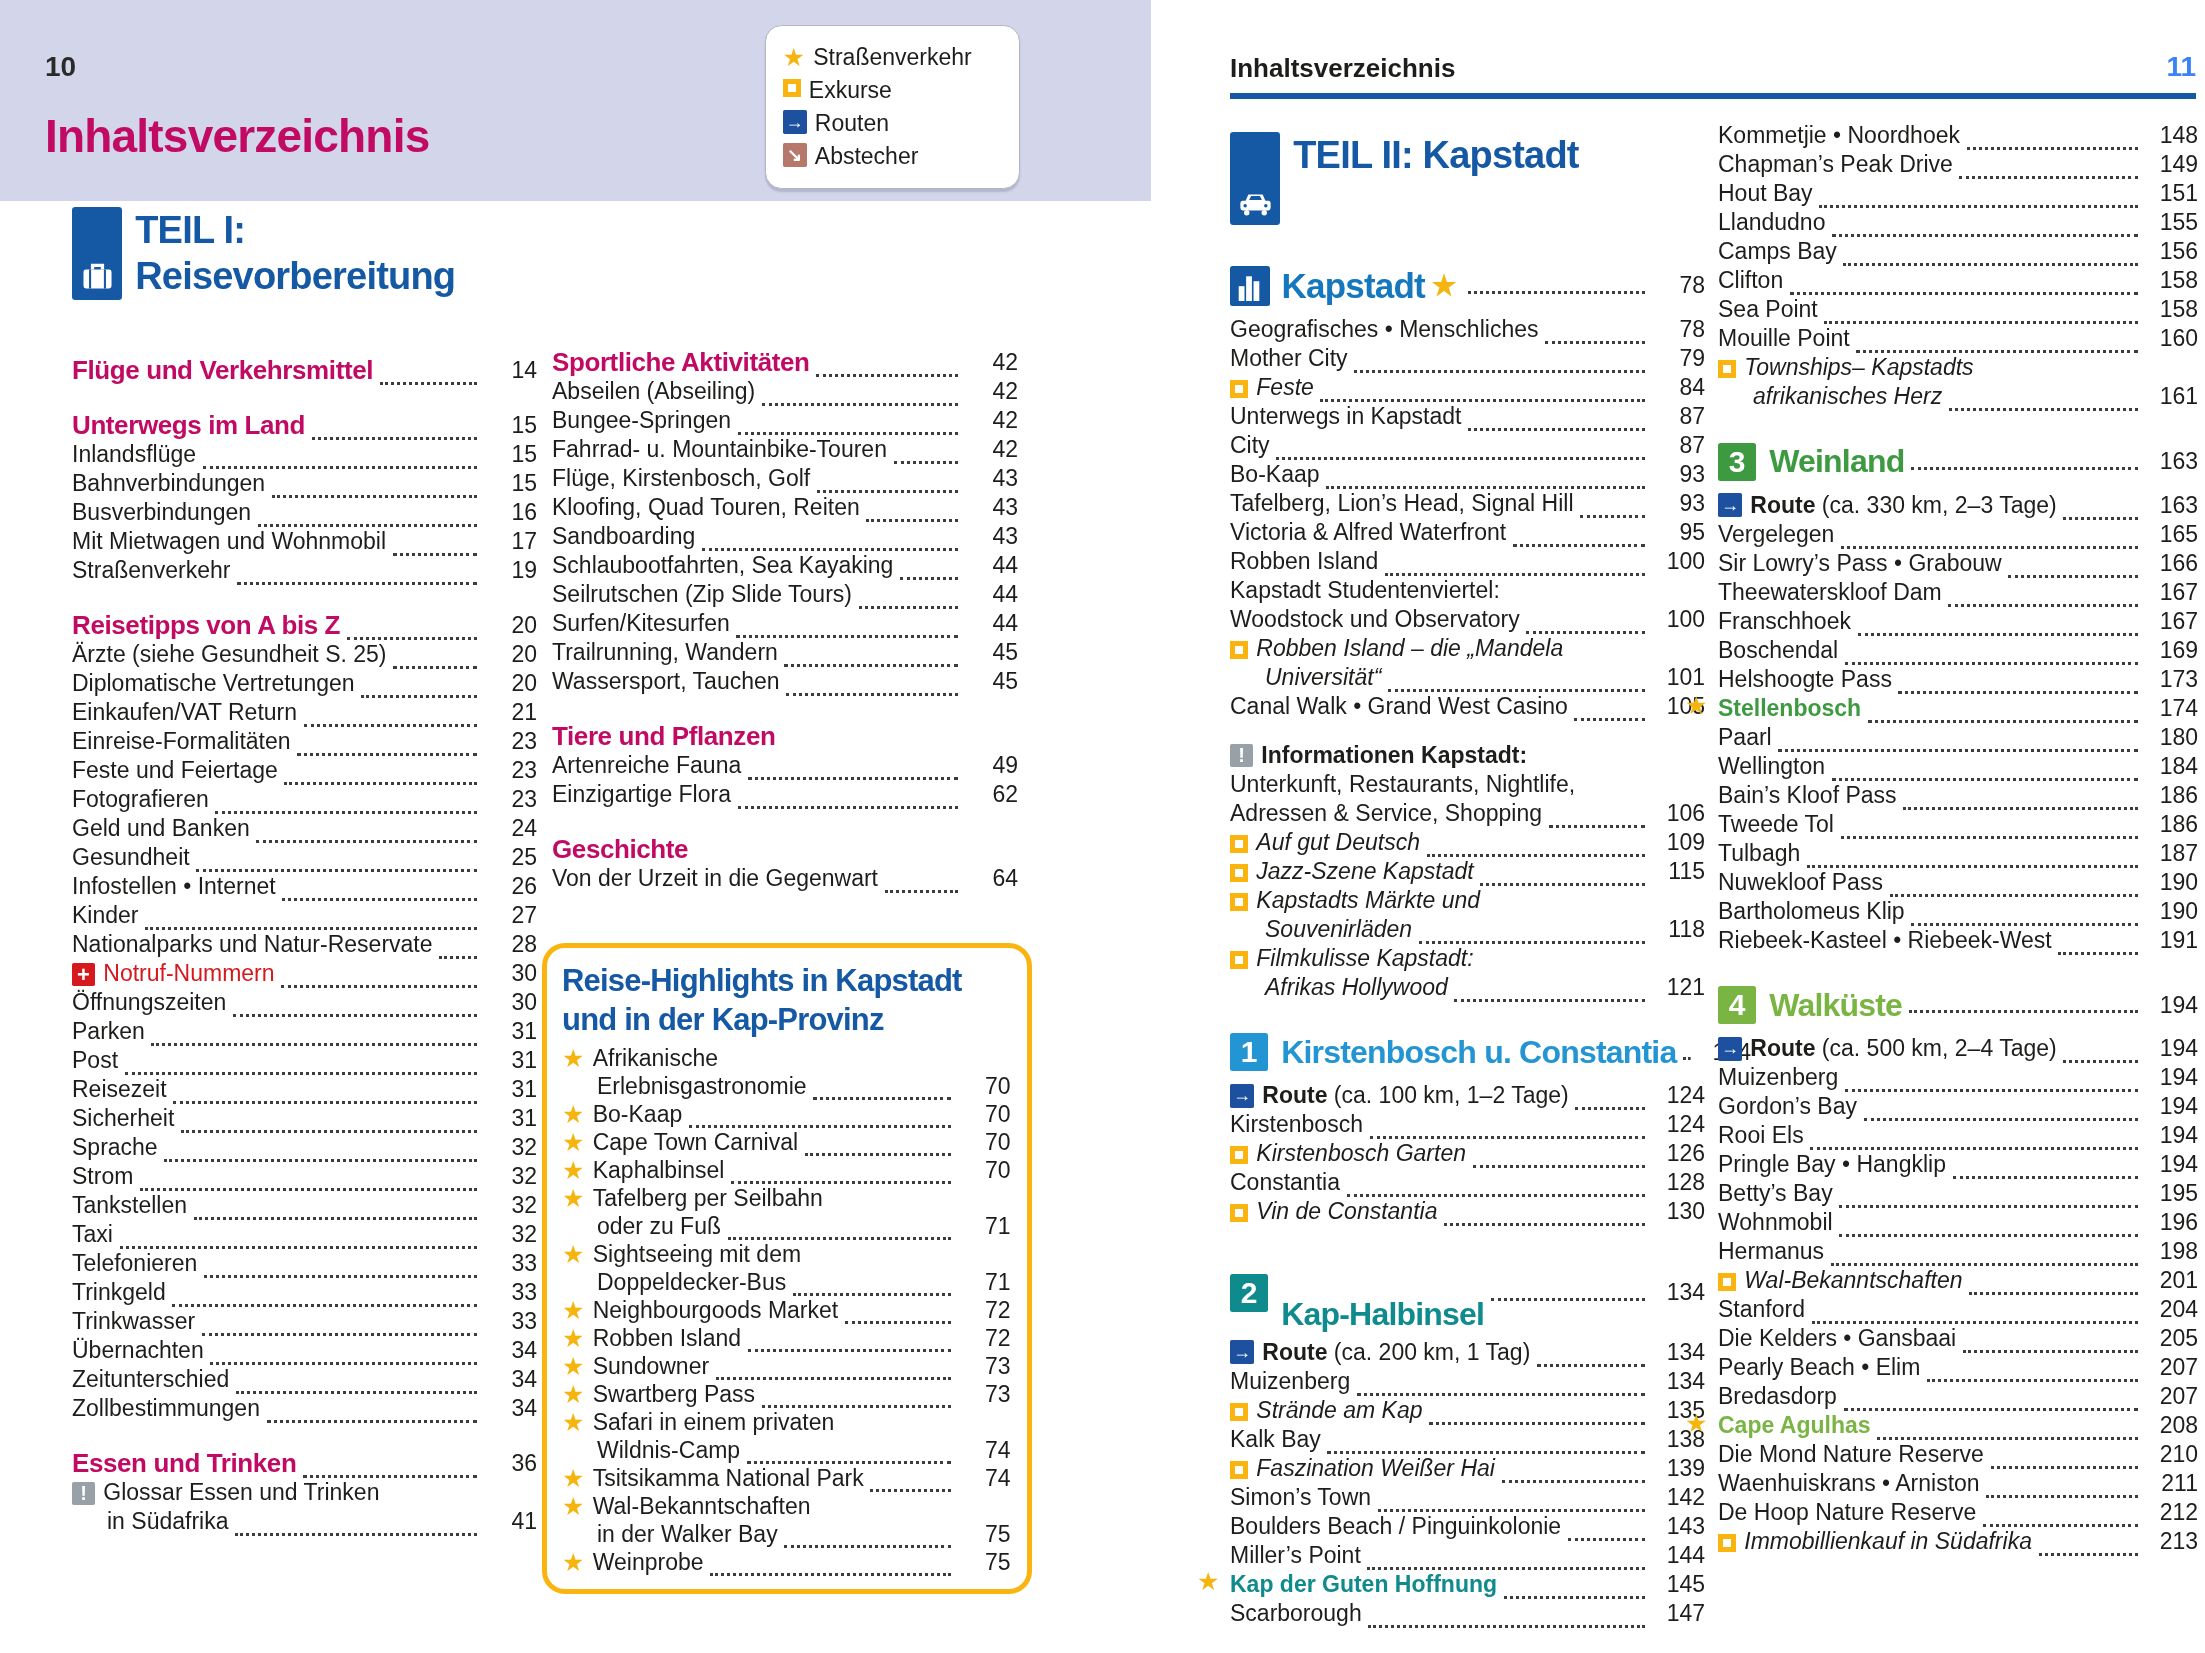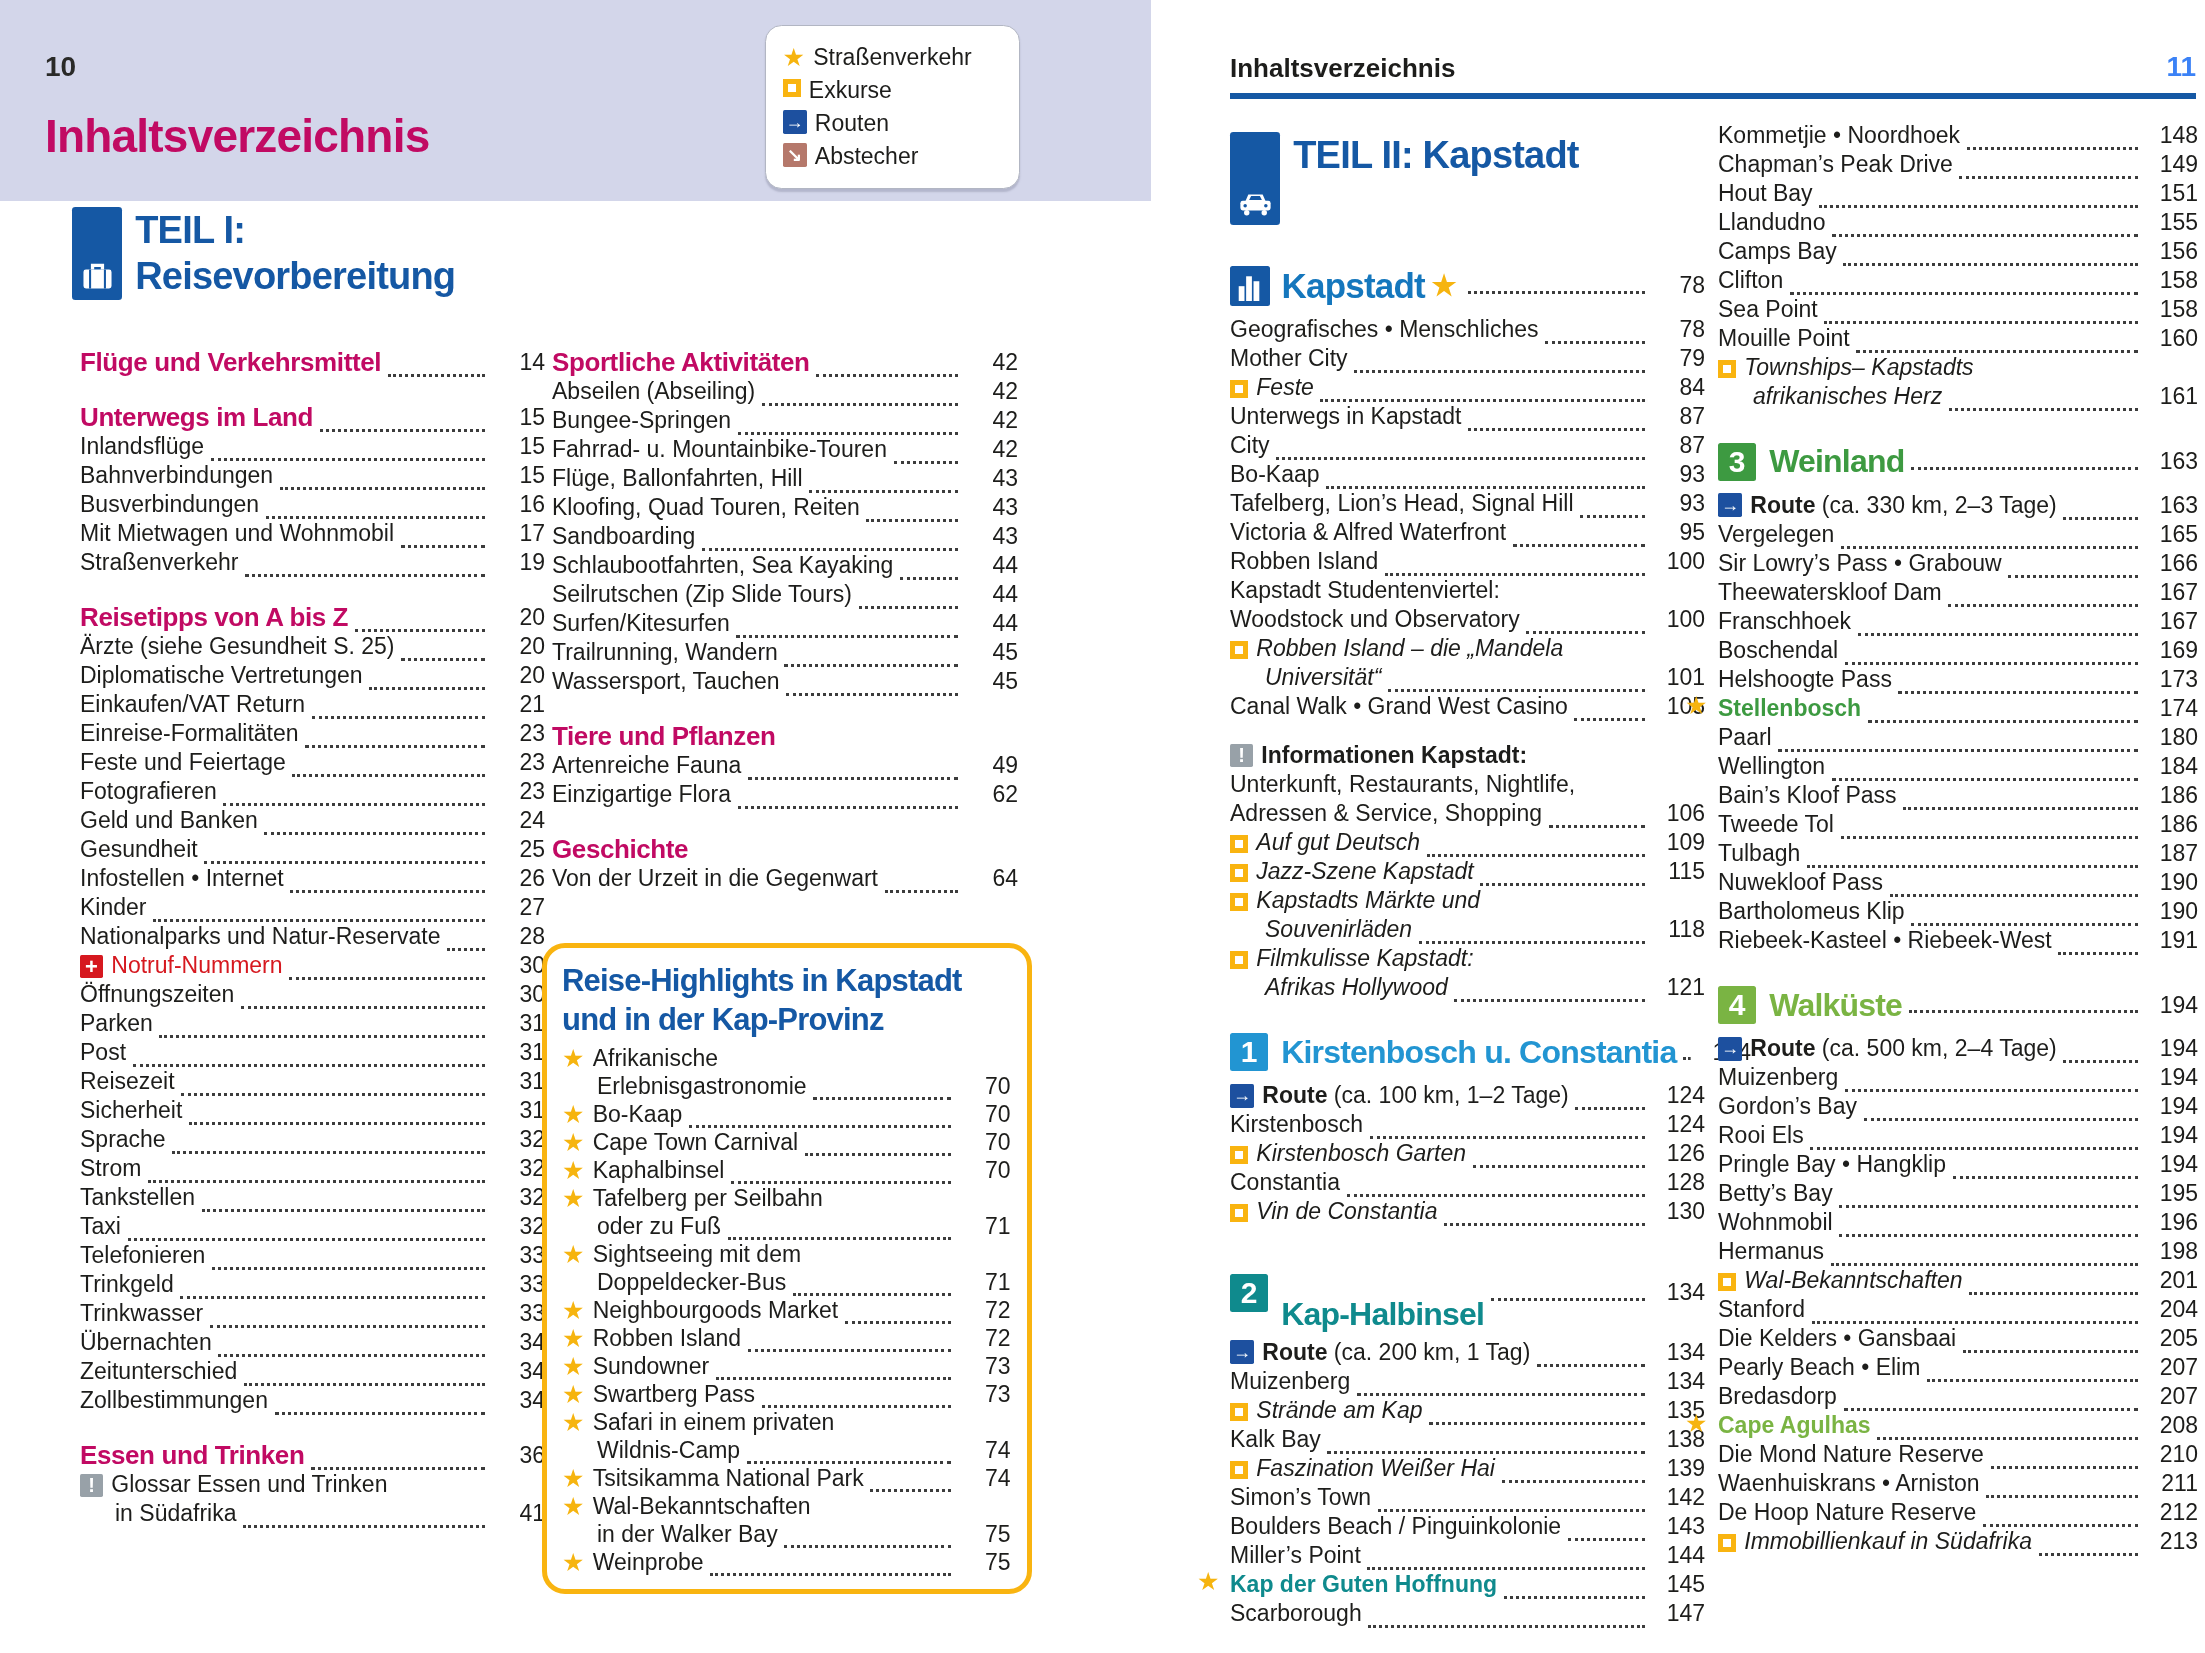--- a/index.html
+++ b/index.html
@@ -29,21 +29,21 @@
   .part { position:absolute; display:flex; align-items:flex-start; }
   .part-box { width:50px; height:93px; background:#1558a4; border-radius:3.3px; flex:none;
               display:flex; align-items:flex-end; justify-content:center; padding-bottom:8.3px; }
   .part-txt { margin-left:13.2px; font-size:38px; line-height:46px; font-weight:bold; color:#1558a4;
               letter-spacing:-0.8px; white-space:nowrap; }
   #part1 { left:72px; top:207px; }
   #part2 { left:1230px; top:132px; }
 
   
   .col { position:absolute; }
-  #col1 { left:72px;  top:342px; width:465px;margin-left:8px; }
+  #col1 { left:72px;  top:350px; width:465px; }
   #col2 { left:552px; top:342px; width:466px; }
   #colA { left:1230px; top:255px; width:475px; }
   #colB { left:1718px; top:121px; width:480px; }
 
   
   .row { display:flex; align-items:flex-end; min-height:29px; font-size:23px; line-height:29px;
          position:relative; }
   .lab { white-space:nowrap; }
   .it  { font-style:italic; }
   .bd  { font-weight:bold; }
@@ -353,21 +353,21 @@
         <span class="lab">Bungee-Springen</span>
         <span class="dots"></span>
         <span class="pg">42</span>
       </div>
       <div class="row">
         <span class="lab">Fahrrad- u. Mountainbike-Touren</span>
         <span class="dots"></span>
         <span class="pg">42</span>
       </div>
       <div class="row">
-        <span class="lab">Flüge, Ballonfahrten, Hill</span>
+        <span class="lab">Flüge, Kirstenbosch, Golf</span>
         <span class="dots"></span>
         <span class="pg">43</span>
       </div>
       <div class="row">
         <span class="lab">Kloofing, Quad Touren, Reiten</span>
         <span class="dots"></span>
         <span class="pg">43</span>
       </div>
       <div class="row">
         <span class="lab">Sandboarding</span>

